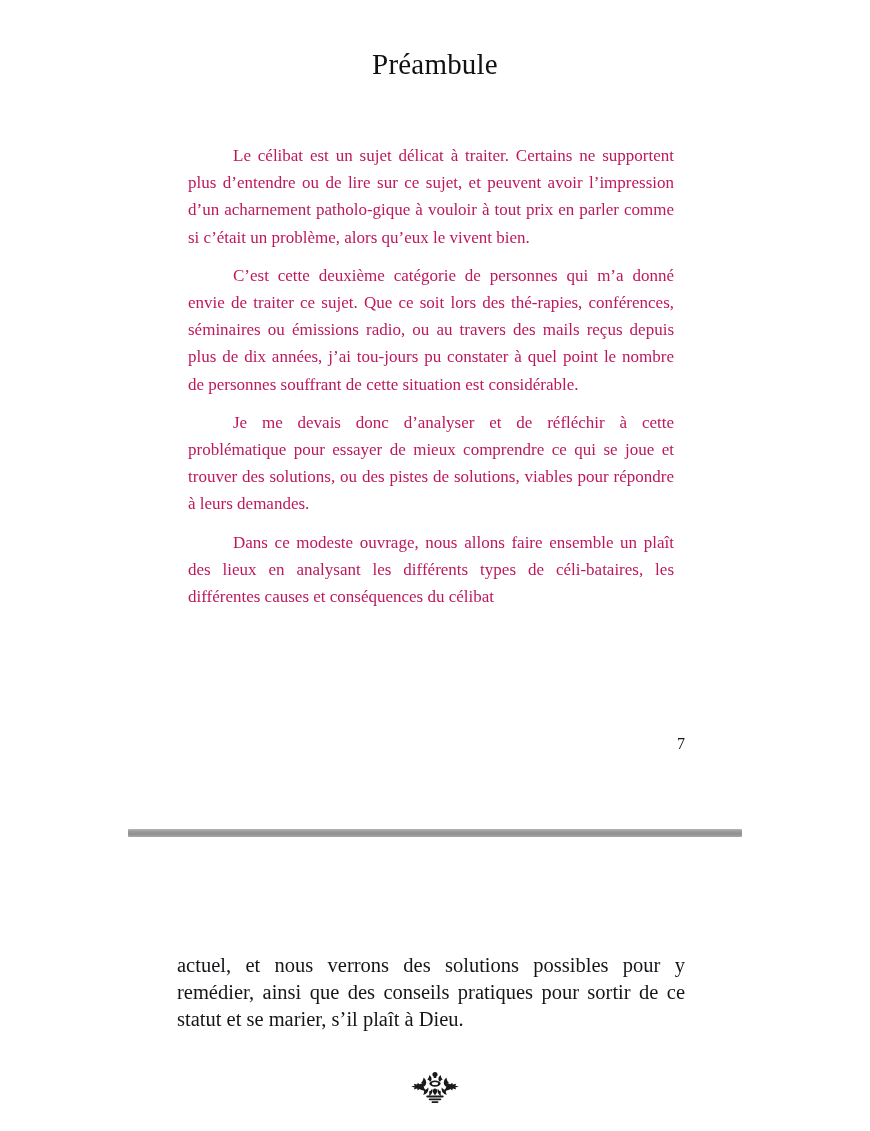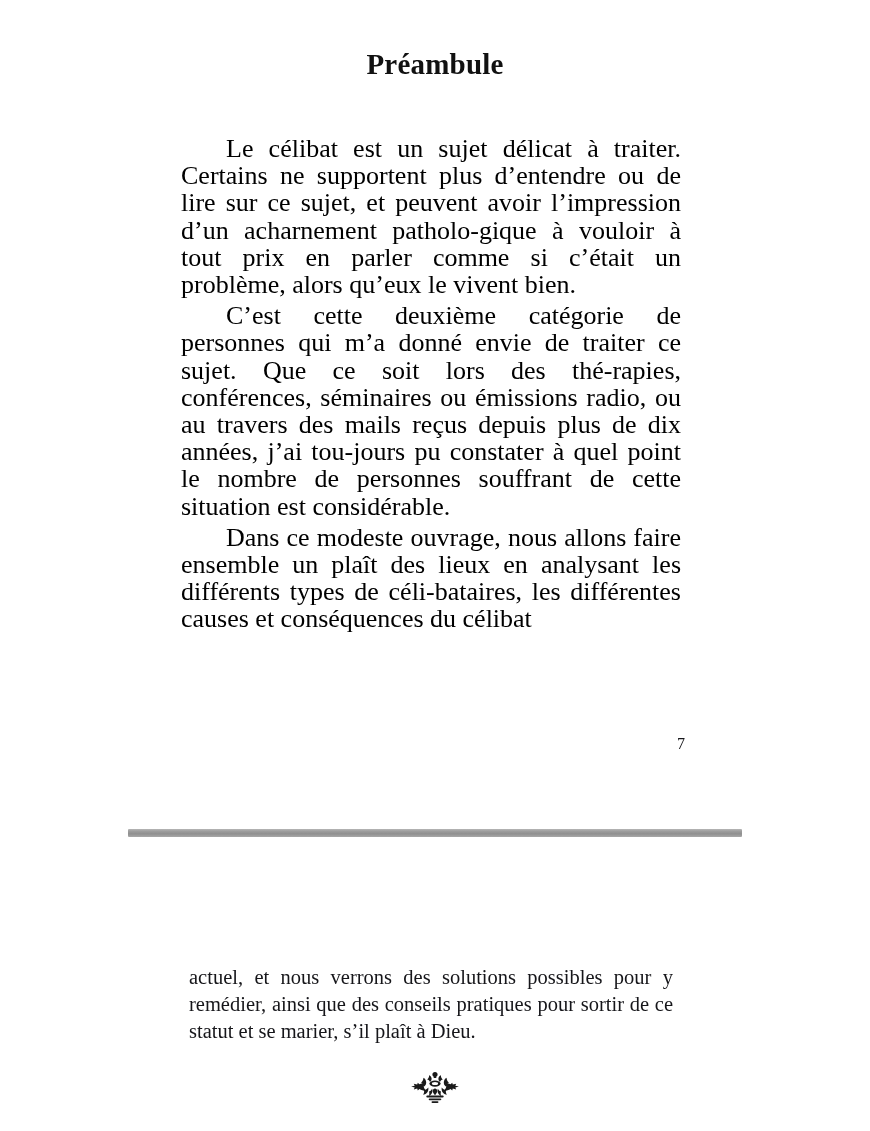--- a/index.html
+++ b/index.html
@@ -26,40 +26,40 @@
     height: 800px;
   }
 
   .page-title {
     position: absolute;
     left: 0;
     top: 48px;
     width: 870px;
     text-align: center;
     font-size: 29px;
-    font-weight: bold;
+    font-weight: normal;
     letter-spacing: 0.2px;
     color: #111111;
   }
 
   .text-column {
     position: absolute;
     left: 177px;
     top: 131px;
     width: 508px;
   }
 
   .para {
-    margin: 4px;
+    margin: 11px;
     text-indent: 45px;
     text-align: justify;
     text-justify: inter-word;
-    font-size: 26px;
+    font-size: 17px;
     line-height: 27.2px;
-    color: #000000;
+    color: #be185d;
     hyphens: manual;
   }
 
   .page-number {
     position: absolute;
     left: 177px;
     top: 735px;
     width: 508px;
     text-align: right;
     font-size: 16px;
@@ -93,21 +93,21 @@
   }
 
   .text-column-bottom {
     position: absolute;
     left: 177px;
     top: 82px;
     width: 508px;
   }
 
   .para-cont {
-    margin: 12px;
+    margin: 0;
     text-indent: 0;
     text-align: justify;
     text-justify: inter-word;
     font-size: 20.5px;
     line-height: 27.2px;
     color: #16161a;
   }
 
   
   .ornament {
@@ -128,20 +128,21 @@
 
 <div class="page">
 
   <div class="sheet-top">
 
     <div class="page-title">Préambule</div>
 
     <div class="text-column">
       <p class="para">Le célibat est un sujet délicat à traiter. Certains ne supportent plus d’entendre ou de lire sur ce sujet, et peuvent avoir l’impression d’un acharnement patholo-gique à vouloir à tout prix en parler comme si c’était un problème, alors qu’eux le vivent bien.</p>
       <p class="para">C’est cette deuxième catégorie de personnes qui m’a donné envie de traiter ce sujet. Que ce soit lors des thé-rapies, conférences, séminaires ou émissions radio, ou au travers des mails reçus depuis plus de dix années, j’ai tou-jours pu constater à quel point le nombre de personnes souffrant de cette situation est considérable.</p>
+      <p class="para">Je me devais donc d’analyser et de réfléchir à cette problématique pour essayer de mieux comprendre ce qui se joue et trouver des solutions, ou des pistes de solutions, viables pour répondre à leurs demandes.</p>
       <p class="para">Dans ce modeste ouvrage, nous allons faire ensemble un plaît des lieux en analysant les différents types de céli-bataires, les différentes causes et conséquences du célibat</p>
     </div>
 
     <div class="page-number">7</div>
   </div>
 
   <div class="sheet-divider"></div>
 
   <div class="sheet-bottom">
 

